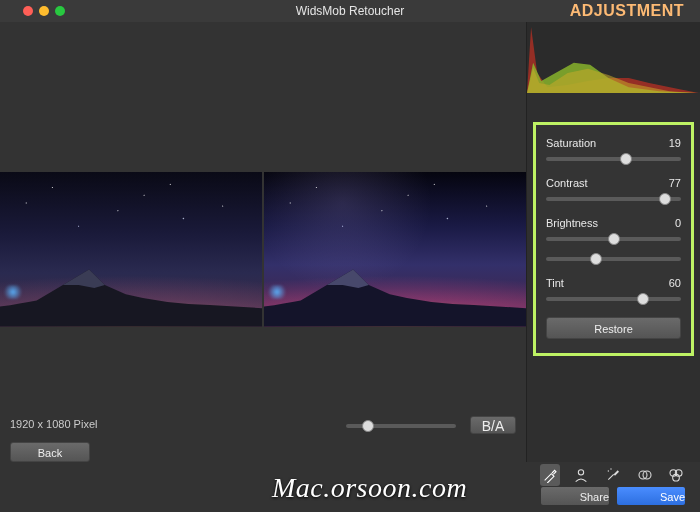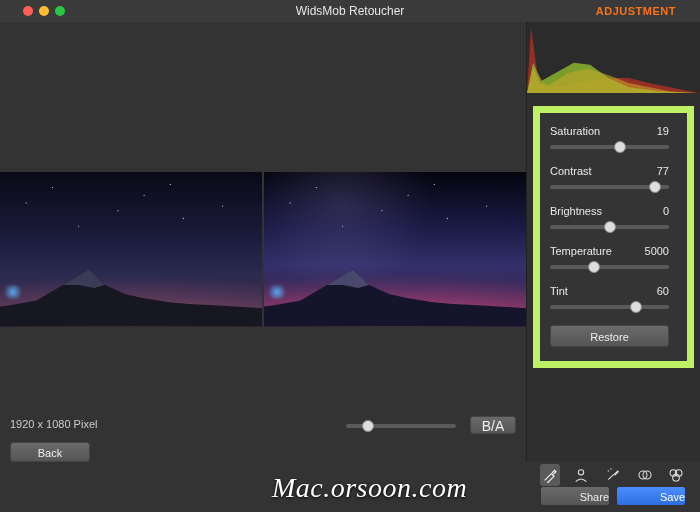--- a/index.html
+++ b/index.html
@@ -20,21 +20,21 @@
     align-items: center;
     padding: 0 23px;
     position: relative;
   }
   .traffic-lights { display: flex; gap: 6px; }
   .tl { width: 10px; height: 10px; border-radius: 50%; }
   .tl.red { background: #ff5f57; }
   .tl.yellow { background: #febc2e; }
   .tl.green { background: #28c840; }
   .title { position: absolute; left: 50%; transform: translateX(-50%); font-size: 12px; color: #e5e5e5; }
-  .mode-tab { position: absolute; right: 24px; font-weight: 700; font-size: 11px; color: #f97316; letter-spacing: 0.5px; }
+  .mode-tab { position: absolute; right: 16px; font-weight: 700; font-size: 16px; color: #fdba74; letter-spacing: 0.5px; }
 
   
   .main {
     display: flex;
     width: 100%;
     height: 440px;
   }
 
   .canvas-area {
     flex: 0 0 526px;
@@ -100,23 +100,23 @@
   }
 
   .histogram {
     height: 70px;
     position: relative;
     background: #2b2b2b;
   }
   .histogram svg { position: absolute; inset: 0; }
 
   .adjust-box {
-    margin: 14px 6px 6px 6px;
-    padding: 12px 18px 14px 10px;
-    border: 7px solid #bef264;
+    margin: 30px 6px 6px 6px;
+    padding: 12px 10px 14px 10px;
+    border: 3px solid #bef264;
     background: #343434;
     flex: 0 0 auto;
   }
   .slider-row { margin-bottom: 16px; }
   .slider-head { display: flex; justify-content: space-between; font-size: 11px; color: #e8e8e8; margin-bottom: 8px; }
   .track {
     position: relative; height: 4px; background: #5a5a5a; border-radius: 2px;
   }
   .knob {
     position: absolute; top: 50%; transform: translate(-50%,-50%);
@@ -269,24 +269,20 @@
       <div class="slider-row">
         <div class="slider-head">
           <span>Brightness</span>
           <span>0</span>
         </div>
         <div class="track">
           <div class="knob" style="left:50%"></div>
         </div>
       </div>
       <div class="slider-row">
-        <div class="slider-head">
-          <span>Temperature</span>
-          <span>5000</span>
-        </div>
         <div class="track">
           <div class="knob" style="left:37%"></div>
         </div>
       </div>
       <div class="slider-row">
         <div class="slider-head">
           <span>Tint</span>
           <span>60</span>
         </div>
         <div class="track">

